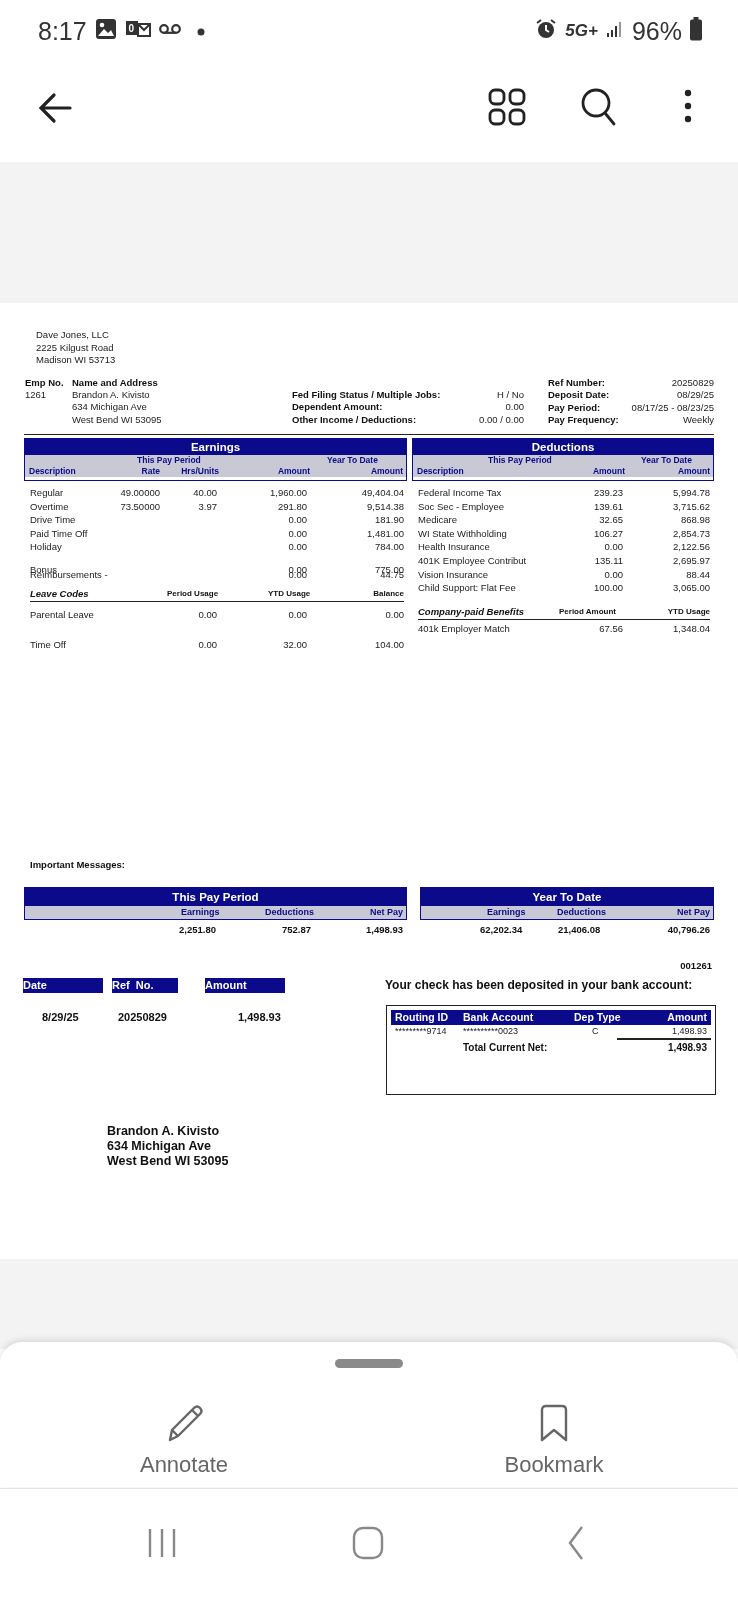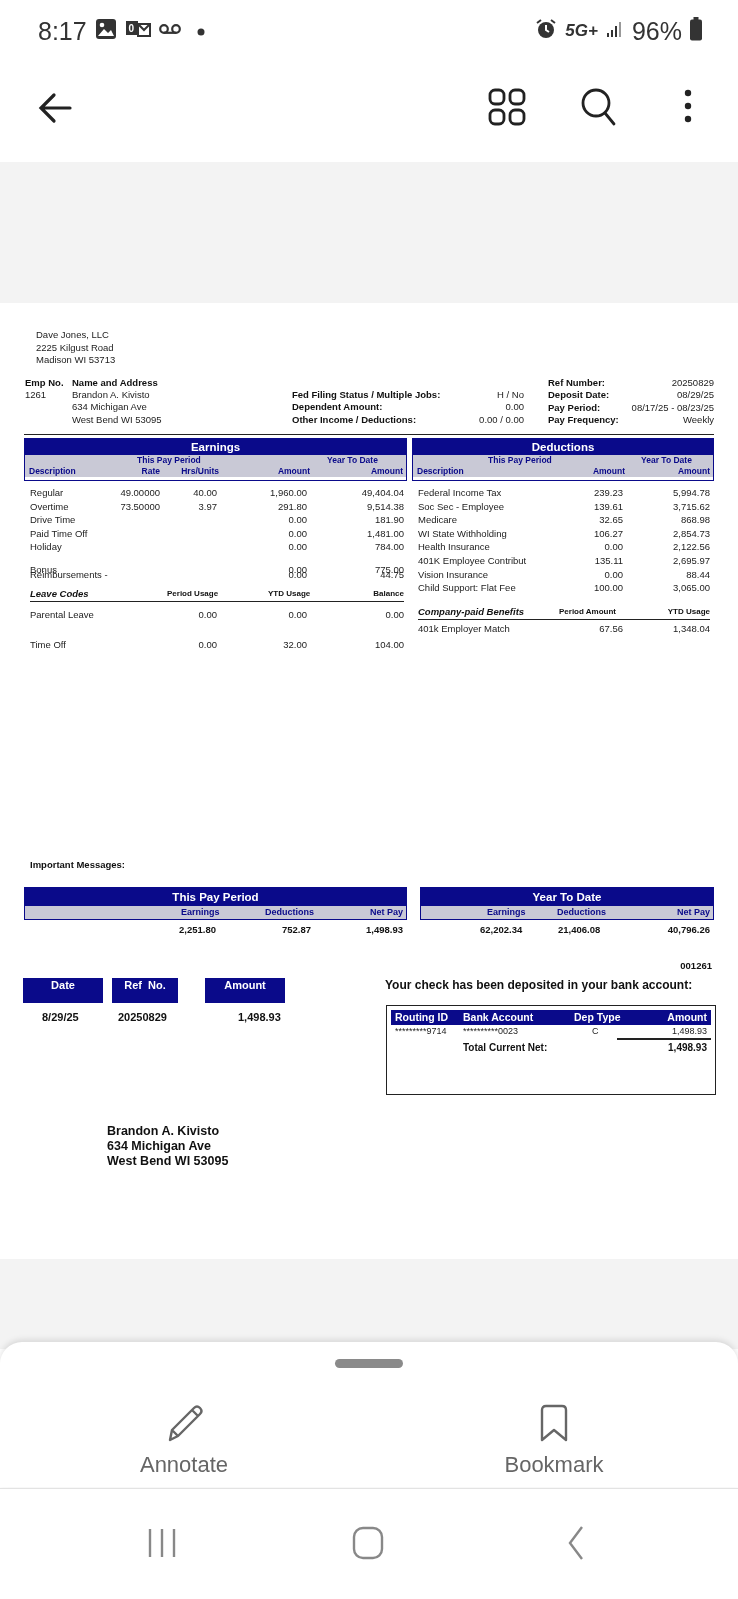--- a/index.html
+++ b/index.html
@@ -38,21 +38,21 @@
   .rule { position: absolute; height: 1px; background: #0a0a8a; }
 
   .row { position: absolute; height: 13.5px; line-height: 13.5px; }
   .row span { position: absolute; top: 0; white-space: nowrap; }
 
   .sum-box { position: absolute; border: 1px solid #0a0a8a; }
   .sum-head { height: 18px; line-height: 18px; text-align: center; font-size: 11.5px; }
   .sum-sub { position: relative; height: 13px; background: #c9c9d6; color: #0a0a8a; font-weight: bold; font-size: 9px; }
   .sum-sub span { position: absolute; top: 1px; }
 
-  .pill { position: absolute; height: 25px; line-height: 15px; text-align: center; font-size: 11px; }
+  .pill { position: absolute; height: 15px; line-height: 15px; text-align: left; font-size: 11px; }
 
   
   .sheet { position: absolute; top: 1342px; left: 0; width: 738px; height: 145px; background: #fff; border-radius: 22px 22px 0 0; box-shadow: 0 -2px 6px rgba(0,0,0,0.12); }
   .handle { position: absolute; top: 17px; left: 335px; width: 68px; height: 9px; border-radius: 5px; background: #8a8a8a; }
   .sheet-btn { position: absolute; top: 60px; width: 180px; height: 85px; text-align: center; color: #666; font-size: 22px; }
   .sheet-btn .lbl { position: absolute; top: 50px; left: 0; width: 100%; }
   .sheet-btn svg { position: absolute; top: 0; left: 68px; }
   .divider { position: absolute; top: 1488px; left: 0; width: 738px; height: 1px; background: #e3e3e3; }
   .nav-bar { position: absolute; top: 1489px; left: 0; width: 738px; height: 110px; background: #fff; }
   .nav-bar .nb { position: absolute; top: 30px; width: 60px; height: 50px; }

